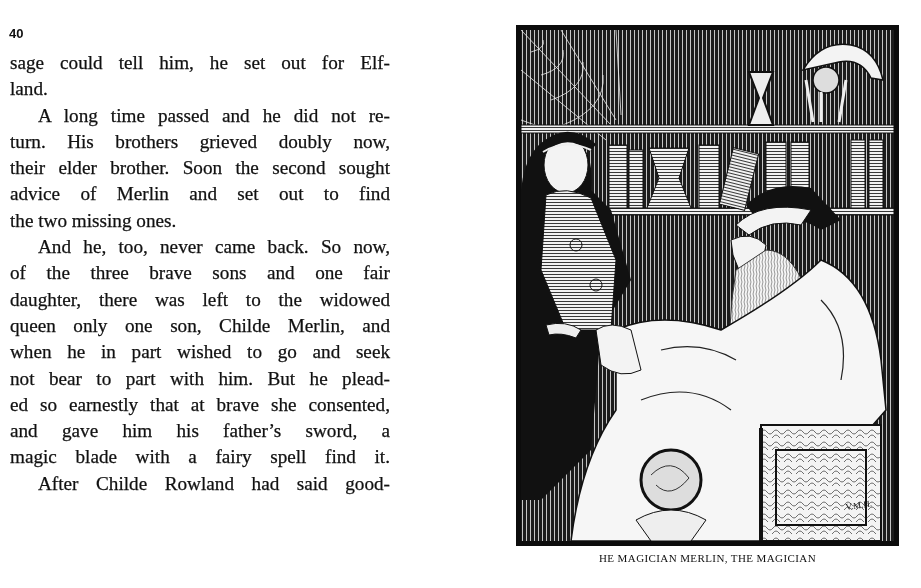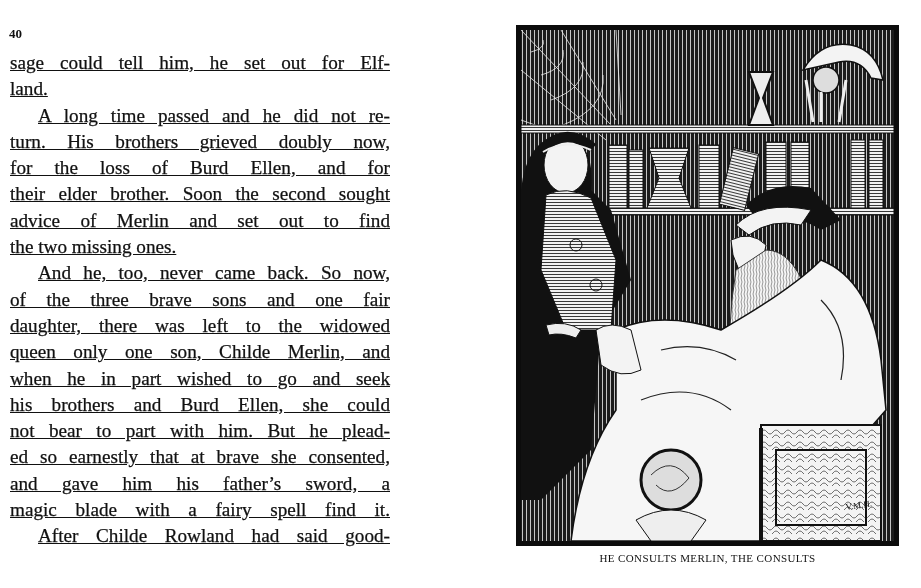--- a/index.html
+++ b/index.html
@@ -5,30 +5,30 @@
     html, body { margin: 0; padding: 0; }
     body {
       width: 921px; height: 588px; overflow: hidden;
       background: #ffffff; position: relative;
       font-family: "DejaVu Serif", "Liberation Serif", serif;
       color: #111;
     }
     .left-page { position: absolute; left: 0; top: 0; width: 400px; height: 588px; }
     .running-head {
       position: absolute; top: 23px; left: 9px; width: 380px; height: 20px;
-      font-family: Liberation Serif, serif; font-size: 14px; font-weight: bold;
+      font-family: Liberation Sans, sans-serif; font-size: 14px; font-weight: bold;
     }
     .page-number { position: absolute; left: 0; top: 3px; font-size: 13px; font-weight: bold; }
     .running-title { position: absolute; left: 64px; top: 0; letter-spacing: 2.6px; font-weight: normal; -webkit-text-stroke: 0.3px #111; }
     .text-block {
       position: absolute; left: 10px; top: 50px; width: 380px;
       font-family: "Liberation Serif", serif; font-size: 19.2px;
       line-height: 26.3px; -webkit-text-stroke: 0.25px #111;
     }
-    .line { display: block; white-space: nowrap; height: 26.3px; text-align: justify; text-align-last: justify; text-decoration: underline; }
+    .line { display: block; white-space: nowrap; height: 26.3px; text-align: justify; text-align-last: justify; }
     .line.last { text-align-last: left; }
     .line.indent { padding-left: 28px; }
     .right-page { position: absolute; left: 500px; top: 0; width: 421px; height: 588px; }
     .plate {
       position: absolute; left: 16px; top: 25px; width: 383px; height: 521px;
       box-sizing: border-box; border: 5px solid #0c0c0c; background: #1a1a1a; overflow: hidden;
     }
     .plate svg { position: absolute; left: 0; top: 0; width: 100%; height: 100%; }
     .caption {
       position: absolute; left: 16px; top: 552px; width: 383px; text-align: center;
@@ -40,30 +40,28 @@
 
 <div class="left-page">
   <div class="running-head">
     <span class="page-number">40</span>
   </div>
   <div class="text-block" id="text-block">
       <span class="line">sage could tell him, he set out for Elf-</span>
       <span class="line last">land.</span>
       <span class="line indent">A long time passed and he did not re-</span>
       <span class="line">turn.  His brothers grieved doubly now,</span>
-      <span class="line">for the loss of Burd Ellen, and for</span>
       <span class="line">their elder brother. Soon the second sought</span>
       <span class="line">advice of Merlin and set out to find</span>
       <span class="line last">the two missing ones.</span>
       <span class="line indent">And he, too, never came back.  So now,</span>
       <span class="line">of the three brave sons and one fair</span>
       <span class="line">daughter, there was left to the widowed</span>
       <span class="line">queen only one son, Childe Merlin, and</span>
       <span class="line">when he in part wished to go and seek</span>
-      <span class="line">his brothers and Burd Ellen, she could</span>
       <span class="line">not bear to part with him.  But he plead-</span>
       <span class="line">ed so earnestly that at brave she consented,</span>
       <span class="line">and gave him his father’s sword, a</span>
       <span class="line">magic blade with a fairy spell find it.</span>
       <span class="line indent">After Childe Rowland had said good-</span>
     </div>
 </div>
 
 <div class="right-page">
   <div class="plate">
@@ -156,14 +154,14 @@
 
       <g>
         <rect x="240" y="395" width="120" height="116" fill="url(#wood)" stroke="#111" stroke-width="2"></rect>
         <rect x="255" y="420" width="90" height="75" fill="url(#wood)" stroke="#111" stroke-width="2"></rect>
         <line x1="240" y1="398" x2="240" y2="511" stroke="#111" stroke-width="4"></line>
       </g>
 
       <text x="325" y="480" font-size="9" font-family="Liberation Serif, serif" fill="#111" transform="rotate(-8 325 480)">V.M.H.</text>
     </svg>
   </div>
-  <div class="caption">HE CONSULTS MERLIN, THE CONSULTS</div>
+  <div class="caption">HE MAGICIAN MERLIN, THE MAGICIAN</div>
 </div>
 
 </body></html>

